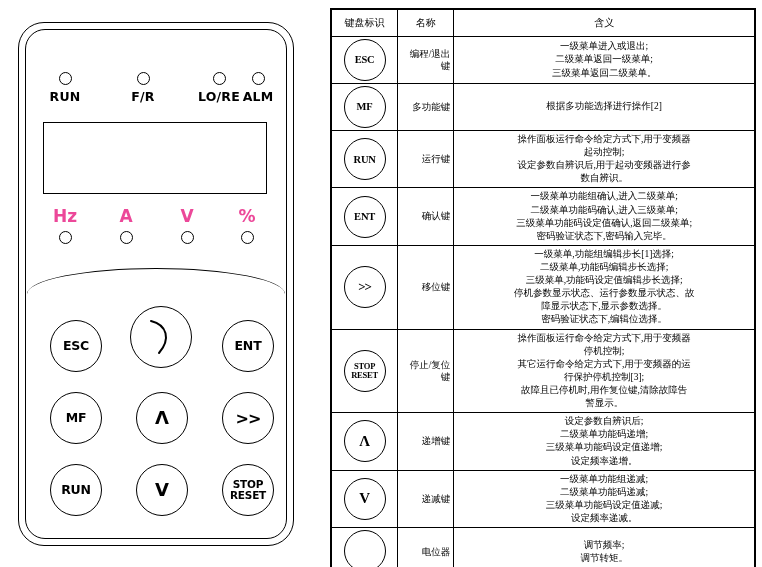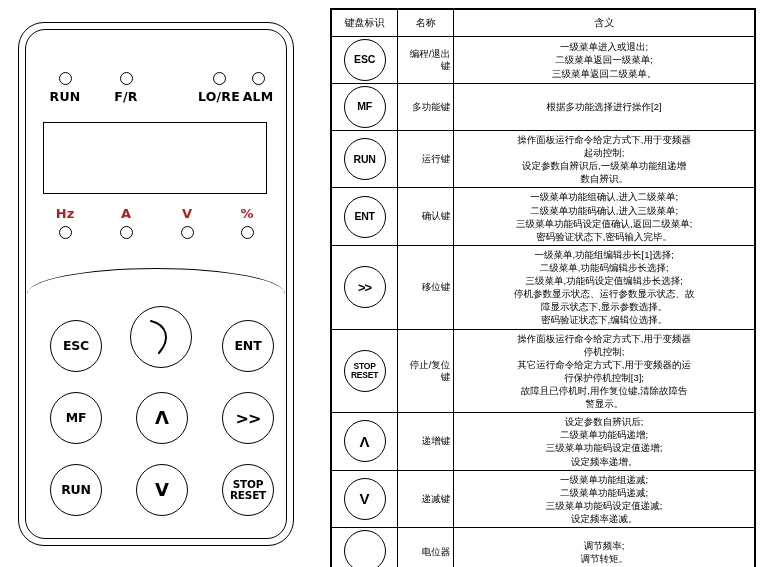--- a/index.html
+++ b/index.html
@@ -107,23 +107,23 @@
     top: 196px;
     width: 236px;
     height: 44px;
   }
   .unit-cell {
     position: absolute;
     width: 54px;
     text-align: center;
   }
   .unit-label {
-    font-size: 13px;
-    font-weight: bold;
-    color: #b91c1c;
+    font-size: 17px;
+    font-weight: bold;
+    color: #ec4899;
     margin-bottom: 5px;
   }
   .unit-dot {
     width: 11px;
     height: 11px;
     border: 1px solid #000;
     border-radius: 50%;
     margin: 0 auto;
     background: #fff;
   }
@@ -196,21 +196,21 @@
     width: 424px;
     table-layout: fixed;
   }
   #function-table th,
   #function-table td {
     border: 1px solid #000;
     padding: 2px 3px;
     vertical-align: middle;
     font-size: 9.5px;
     color: #000;
-    font-family: Liberation Sans, sans-serif;
+    font-family: Liberation Serif, serif;
   }
   #function-table thead th {
     text-align: center;
     font-weight: normal;
     font-size: 10px;
     height: 22px;
   }
   .col-key   { width: 66px; }
   .col-name  { width: 56px; }
   .col-mean  { width: 300px; }
@@ -281,21 +281,21 @@
 
   <div class="keypad-outer"></div>
   <div class="keypad-inner"></div>
   <div class="panel-divider"></div>
 
   <div class="led-row">
     <div class="led-cell" style="left:0px;">
       <div class="led-dot"></div>
       <div class="led-label">RUN</div>
     </div>
-    <div class="led-cell" style="left:61px;">
+    <div class="led-cell" style="left:78px;">
       <div class="led-dot"></div>
       <div class="led-label">F/R</div>
     </div>
     <div class="led-cell" style="left:122px;margin-left:32px;">
       <div class="led-dot"></div>
       <div class="led-label">LO/RE</div>
     </div>
     <div class="led-cell" style="left:193px;">
       <div class="led-dot"></div>
       <div class="led-label">ALM</div>
@@ -406,21 +406,21 @@
       <tr>
         <td class="cell-key">
           <span class="tkey">
             <span class="tkey-text">RUN</span>
           </span>
         </td>
         <td class="cell-name">运行键</td>
         <td class="cell-mean">
           <div class="mean-line">操作面板运行命令给定方式下,用于变频器</div>
           <div class="mean-line">起动控制;</div>
-          <div class="mean-line">设定参数自辨识后,一级菜单功能组递增</div>
+          <div class="mean-line">设定参数自辨识后,用于起动变频器进行参</div>
           <div class="mean-line">数自辨识。</div>
         </td>
       </tr>
 
       <tr>
         <td class="cell-key">
           <span class="tkey">
             <span class="tkey-text">ENT</span>
           </span>
         </td>

